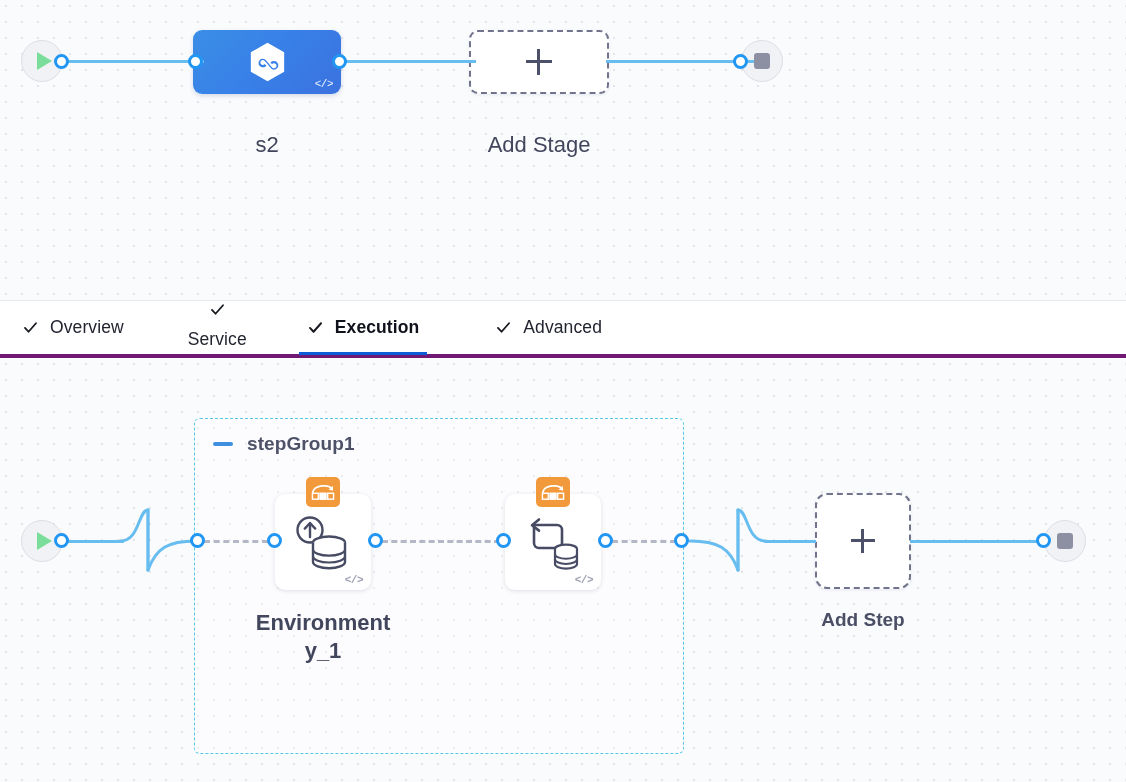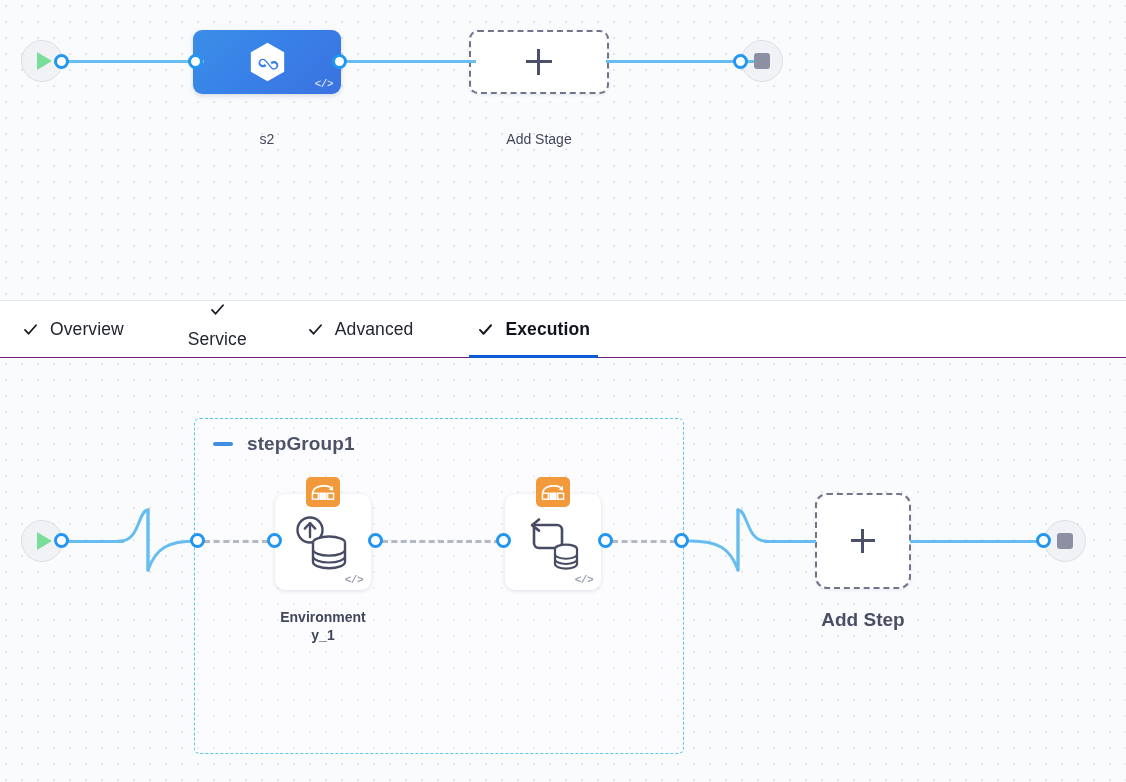--- a/index.html
+++ b/index.html
@@ -34,21 +34,21 @@
   #canvas-top    { top: 0;   height: 300px; }
   #canvas-bottom { top: 358px; height: 424px; font-weight: bold; }
 
   
   #tabbar {
     position: absolute;
     top: 300px; left: 0;
     width: 1126px; height: 58px;
     background: #ffffff;
     border-top: 1px solid #e8e9ef;
-    border-bottom: 1px solid #701a75;
+    border-bottom: 4px solid #701a75;
     display: flex;
     align-items: center;
     padding-left: 14px;
   }
   .tab {
     display: flex;
     align-items: center;
     gap: 11px;
     height: 100%;
     padding: 0 8px;
@@ -163,21 +163,21 @@
   .plus::before { left: 0; top: 11px; width: 26px; height: 3.4px; }
   .plus::after  { top: 0; left: 11px; height: 26px; width: 3.4px; }
   .plus.sm { width: 24px; height: 24px; }
   .plus.sm::before { top: 10px; width: 24px; }
   .plus.sm::after  { left: 10px; height: 24px; }
 
   
   .caption {
     position: absolute;
     text-align: center;
-    font-size: 14px;
+    font-size: 22px;
     color: #42465c;
     line-height: 1.28;
     user-select: none;
   }
   .caption-sm { font-size: 19px; color: #4a4f66; }
 
   
   .step-node {
     width: 96px; height: 96px;
     border-radius: 10px;
@@ -276,32 +276,32 @@
     </div>
 
     <div class="tab" style="margin-right:44px;flex-direction:column;">
       <svg class="check-icon" viewBox="0 0 20 20">
         <path d="M3.5 10.5 L7.7 15 L16.5 5" fill="none" stroke="#16181f" stroke-width="2.1" stroke-linecap="round" stroke-linejoin="round"></path>
       </svg>
       <span class="tab-label">Service</span>
     </div>
 
 
+    <div class="tab active" style="margin-right:60px;">
+      <svg class="check-icon" viewBox="0 0 20 20">
+        <path d="M3.5 10.5 L7.7 15 L16.5 5" fill="none" stroke="#16181f" stroke-width="2.3" stroke-linecap="round" stroke-linejoin="round"></path>
+      </svg>
+      <span class="tab-label">Execution</span>
+    </div>
+
     <div class="tab">
       <svg class="check-icon" viewBox="0 0 20 20">
         <path d="M3.5 10.5 L7.7 15 L16.5 5" fill="none" stroke="#16181f" stroke-width="2.1" stroke-linecap="round" stroke-linejoin="round"></path>
       </svg>
       <span class="tab-label">Advanced</span>
-    </div>
-
-    <div class="tab active" style="margin-right:60px;">
-      <svg class="check-icon" viewBox="0 0 20 20">
-        <path d="M3.5 10.5 L7.7 15 L16.5 5" fill="none" stroke="#16181f" stroke-width="2.3" stroke-linecap="round" stroke-linejoin="round"></path>
-      </svg>
-      <span class="tab-label">Execution</span>
     </div>
   </div>
 
   <div class="canvas" id="canvas-bottom">
 
     <div id="step-group" style="left:194px; top:60px; width:490px; height:336px;">
       <div id="step-group-header">
         <span class="collapse-minus"></span>
         <span id="step-group-title">stepGroup1</span>
       </div>

